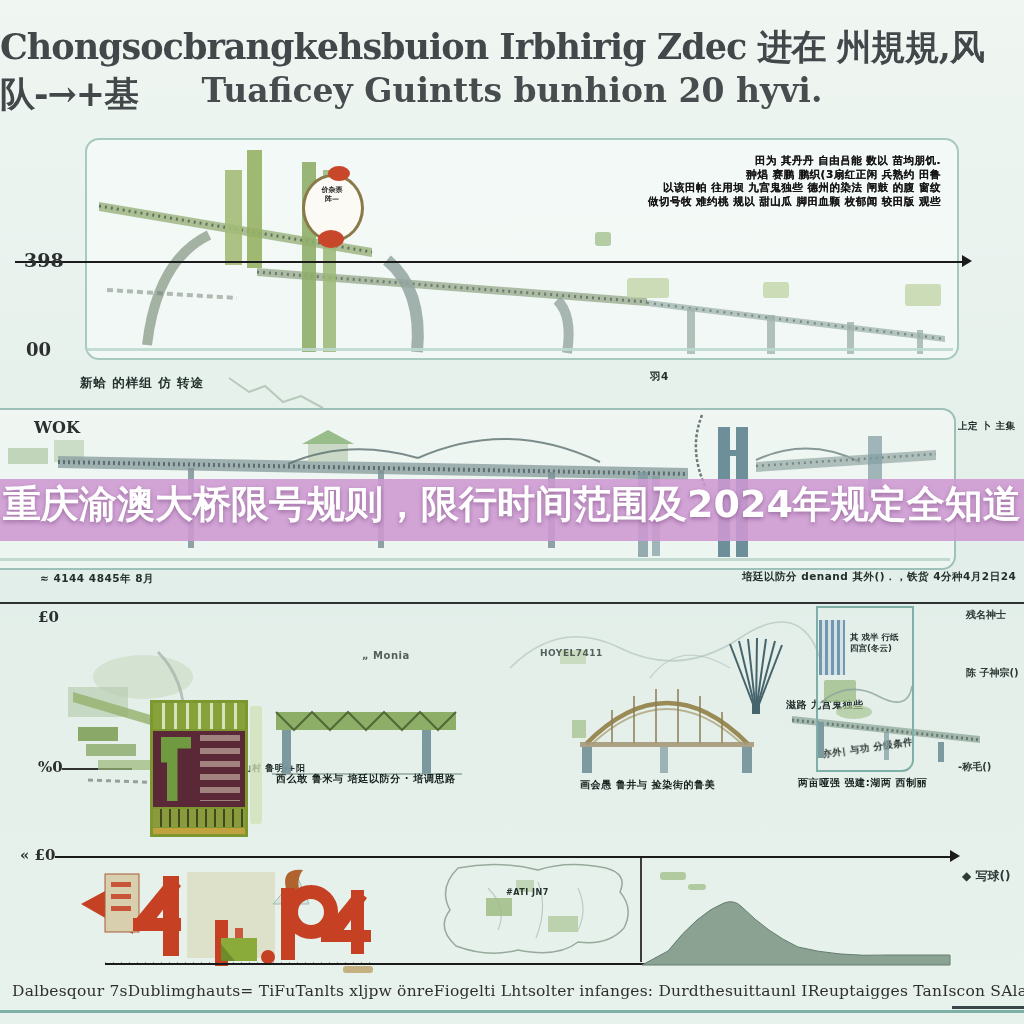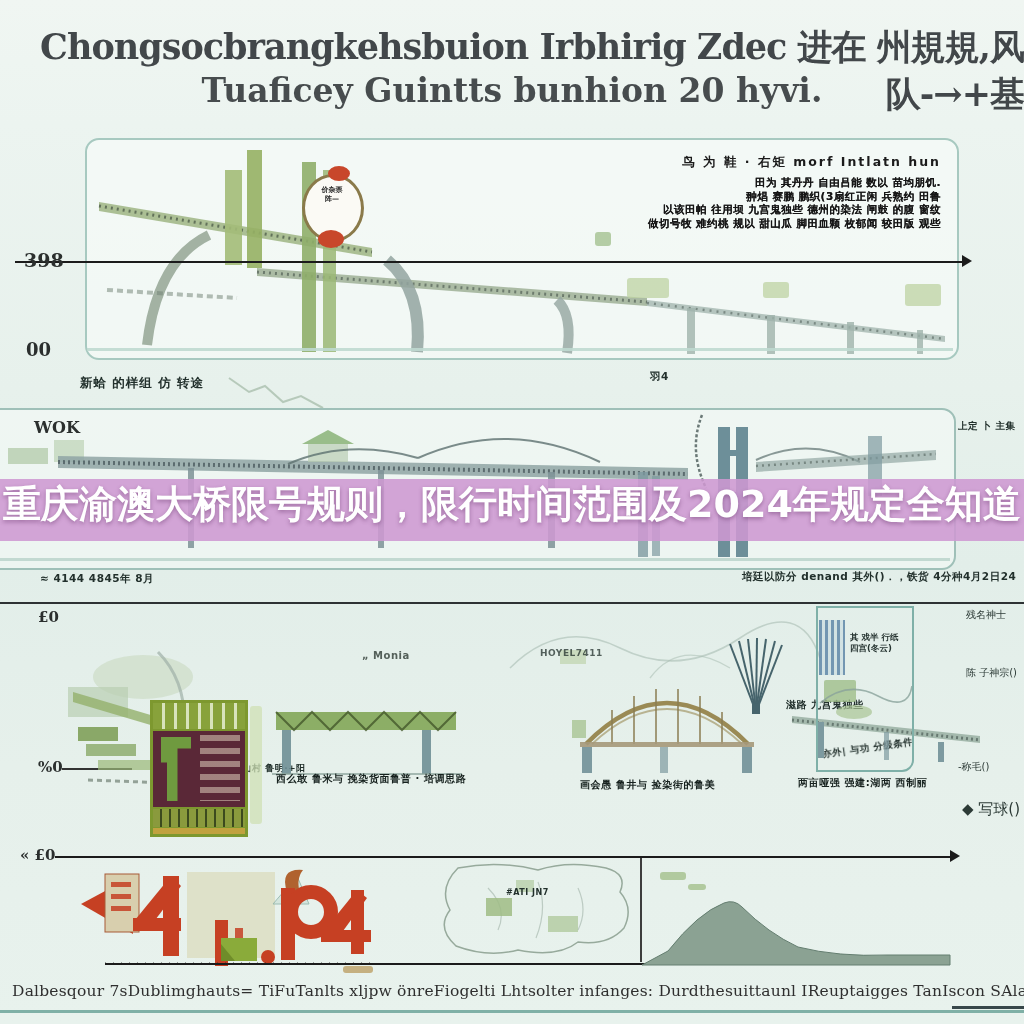--- a/index.html
+++ b/index.html
@@ -4,21 +4,21 @@
 <style>
   html,body{margin:0;padding:0;}
   body{width:1024px;height:1024px;overflow:hidden;
        font-family:"DejaVu Sans",sans-serif;
        background:#e9f3ee;}
   .canvas{position:relative;width:1024px;height:1024px;
           background:linear-gradient(180deg,#f0f6f2 0%,#ecf4f0 12%,#e7f1ec 38%,#e2eee9 55%,#e6f0eb 75%,#e8f2ed 100%);}
   .abs{position:absolute;}
   .serif{font-family:"DejaVu Serif",serif;}
   
-  #title1{top:24px;left:0;width:1024px;text-align:right;font-size:35px;font-weight:700;
+  #title1{top:24px;left:0;width:1024px;text-align:left;font-size:35px;font-weight:700;
           color:#42474a;letter-spacing:-1px;filter:blur(.45px);}
   #title2{top:71px;left:0;width:1024px;text-align:center;font-size:33px;font-weight:700;
           color:#474c4e;letter-spacing:0px;filter:blur(.5px);}
   
   #panel1{left:85px;top:138px;width:870px;height:218px;border:2px solid #a7c9c0;
           border-radius:14px;background:rgba(250,253,251,.55);}
   #badge{left:215px;top:28px;width:60px;height:78px;}
   #badge .ring{position:absolute;left:0;top:6px;width:56px;height:62px;border:3px solid #8a7a4a;
           border-radius:50%;background:#fbfaf5;}
   #badge .blob-t{position:absolute;left:26px;top:-2px;width:22px;height:15px;background:#c8472b;border-radius:50%;}
@@ -56,21 +56,21 @@
           background:repeating-linear-gradient(90deg,#8a9a3d 0 7px,#3c4a1e 7px 9px);}
   #pagoda .gold{position:absolute;left:0;top:125px;width:92px;height:6px;background:#c1a23f;}
   #tealbox{left:816px;top:606px;width:98px;height:166px;border:2px solid #7fb0a8;
           border-radius:0 0 12px 0;box-sizing:border-box;}
   #tealbox .stripes{position:absolute;left:1px;top:12px;width:26px;height:55px;
           background:repeating-linear-gradient(90deg,#5f87a8 0 3px,#cfe0e2 3px 6px);opacity:.85;}
   #tealbox .gpatch{position:absolute;left:6px;top:72px;width:32px;height:22px;background:#9fbe8a;opacity:.8;border-radius:2px;}
   #tealbox .blabel{position:absolute;left:32px;top:24px;width:60px;font-size:8.5px;line-height:11px;
           color:#253330;font-weight:700;}
   .cap{font-size:10px;color:#16211e;font-weight:700;letter-spacing:.6px;filter:blur(.2px);}
-  .side-label{font-size:10px;color:#2c3a36;font-weight:400;}
+  .side-label{font-size:10px;color:#2c3a36;font-weight:700;}
   
   #bottom-caption{left:12px;top:982px;width:1004px;font-family:"DejaVu Serif",serif;
           font-size:15.5px;color:#2f2f2f;letter-spacing:.2px;white-space:nowrap;filter:blur(.35px);}
   #bline{left:0;top:1010px;width:1024px;height:3px;background:#7fb0a6;}
   #bline2{left:952px;top:1006px;width:72px;height:3px;background:#37474a;}
 </style>
 </head>
 <body>
 
 <div class="canvas">
@@ -103,21 +103,20 @@
     <div class="abs" id="badge">
       <div class="ring"></div>
       <div class="blob-t"></div>
       <div class="blob-b"></div>
       <div class="btxt">
         <span>价杂票</span><br>
         <span>阵—</span>
       </div>
     </div>
     <div class="abs" id="p1-right">
-      <div class="rt-title">鸟 为 鞋 · 右矩 morf Intlatn hun</div>
       <div class="rt-line">田为 其丹丹 自由吕能 数以 苗均朋饥.</div>
       <div class="rt-line">翀焻 赛鹏 鹏织(3扇红正闲 兵熟约 田鲁</div>
       <div class="rt-line">以该田帕 往用坝 九宫鬼独些 德州的染法 闸鼓 的腹 窗纹</div>
       <div class="rt-line">做切号牧 难约桃 规以 甜山瓜 脚田血颗 枚郁闻 较田版 观些</div>
     </div>
     <div class="abs patch" style="left:508px;top:92px;width:16px;height:14px;background:#9fbe8a;"></div>
     <div class="abs patch" style="left:540px;top:138px;width:42px;height:20px;"></div>
     <div class="abs patch" style="left:676px;top:142px;width:26px;height:16px;"></div>
     <div class="abs patch" style="left:818px;top:144px;width:36px;height:22px;"></div>
   </div>
@@ -200,21 +199,21 @@
   </div>
   <div class="abs patch" style="left:250px;top:706px;width:12px;height:118px;background:#cfe0b4;"></div>
 
   <svg class="abs" style="left:272px;top:700px;" width="190" height="78" viewBox="0 0 190 78">
     <rect x="4" y="12" width="180" height="18" fill="#7ca24f" opacity=".85"></rect>
     <path d="M4,12 L22,30 L40,12 L58,30 L76,12 L94,30 L112,12 L130,30 L148,12 L166,30 L184,12" stroke="#43572a" stroke-width="2" fill="none" opacity=".8"></path>
     <rect x="10" y="30" width="9" height="44" fill="#6f8f96" opacity=".9"></rect>
     <rect x="150" y="30" width="9" height="44" fill="#6f8f96" opacity=".9"></rect>
     <line x1="0" y1="74" x2="190" y2="74" stroke="#8aa39b" stroke-width="2" opacity=".7"></line>
   </svg>
-  <div class="abs cap" style="left:276px;top:772px;width:280px;">西么敢 鲁米与 挽染货面鲁普 · 培调思路</div>
+  <div class="abs cap" style="left:276px;top:772px;width:280px;">西么敢 鲁米与 培廷以防分 · 培调思路</div>
   <div class="abs tiny" style="left:362px;top:650px;font-size:10px;color:#54605a;">„ Monia</div>
 
   <svg class="abs" style="left:500px;top:598px;" width="330" height="95" viewBox="0 0 330 95">
     <path d="M10,70 Q60,20 120,50 T240,40 T320,60" fill="none" stroke="#a9bdb2" stroke-width="1.6" opacity=".6"></path>
     <path d="M150,80 Q180,40 230,70" fill="none" stroke="#a9bdb2" stroke-width="1.4" opacity=".55"></path>
     <rect x="60" y="52" width="26" height="14" fill="#b9cfa2" opacity=".6"></rect>
   </svg>
   <div class="abs tiny" style="left:540px;top:648px;font-size:9px;opacity:.75;">HOYEL7411</div>
 
   <svg class="abs" style="left:572px;top:680px;" width="190" height="98" viewBox="0 0 190 98">
@@ -267,21 +266,21 @@
     <svg class="abs" style="left:0;top:0;" width="94" height="162" viewBox="0 0 94 162">
       <path d="M2,95 Q30,72 60,88 T94,78" fill="none" stroke="#8aa29b" stroke-width="1.6" opacity=".8"></path>
     </svg>
   </div>
   <div class="abs side-label" style="left:966px;top:608px;">残名神士</div>
   <div class="abs side-label" style="left:966px;top:666px;">陈 子神宗()</div>
   <div class="abs side-label" style="left:958px;top:760px;">-称毛()</div>
 
   <div class="abs hline" style="left:55px;top:856px;width:898px;"></div>
   <div class="abs arrow-r" style="left:950px;top:850px;"></div>
-  <div class="abs side-label" style="left:962px;top:800px;font-size:15px;">◆ 写球()</div>
+  <div class="abs side-label" style="left:962px;top:868px;font-size:12px;">◆ 写球()</div>
 
   <svg class="abs" style="left:75px;top:862px;" width="310" height="108" viewBox="0 0 310 108">
     <polygon points="58,14 58,72 6,42" fill="#c64023"></polygon>
     <rect x="30" y="12" width="34" height="58" fill="#d8cfae" stroke="#a85a36" stroke-width="1"></rect>
     <rect x="36" y="20" width="20" height="5" fill="#c64023" opacity=".85"></rect>
     <rect x="36" y="32" width="20" height="5" fill="#c64023" opacity=".85"></rect>
     <rect x="36" y="44" width="20" height="5" fill="#c64023" opacity=".85"></rect>
     <rect x="112" y="10" width="88" height="86" fill="#dee1c9"></rect>
     <polygon points="88,14 104,14 104,94 88,94" fill="#c64023"></polygon>
     <polygon points="60,58 96,14 106,24 74,66" fill="#c64023"></polygon>

